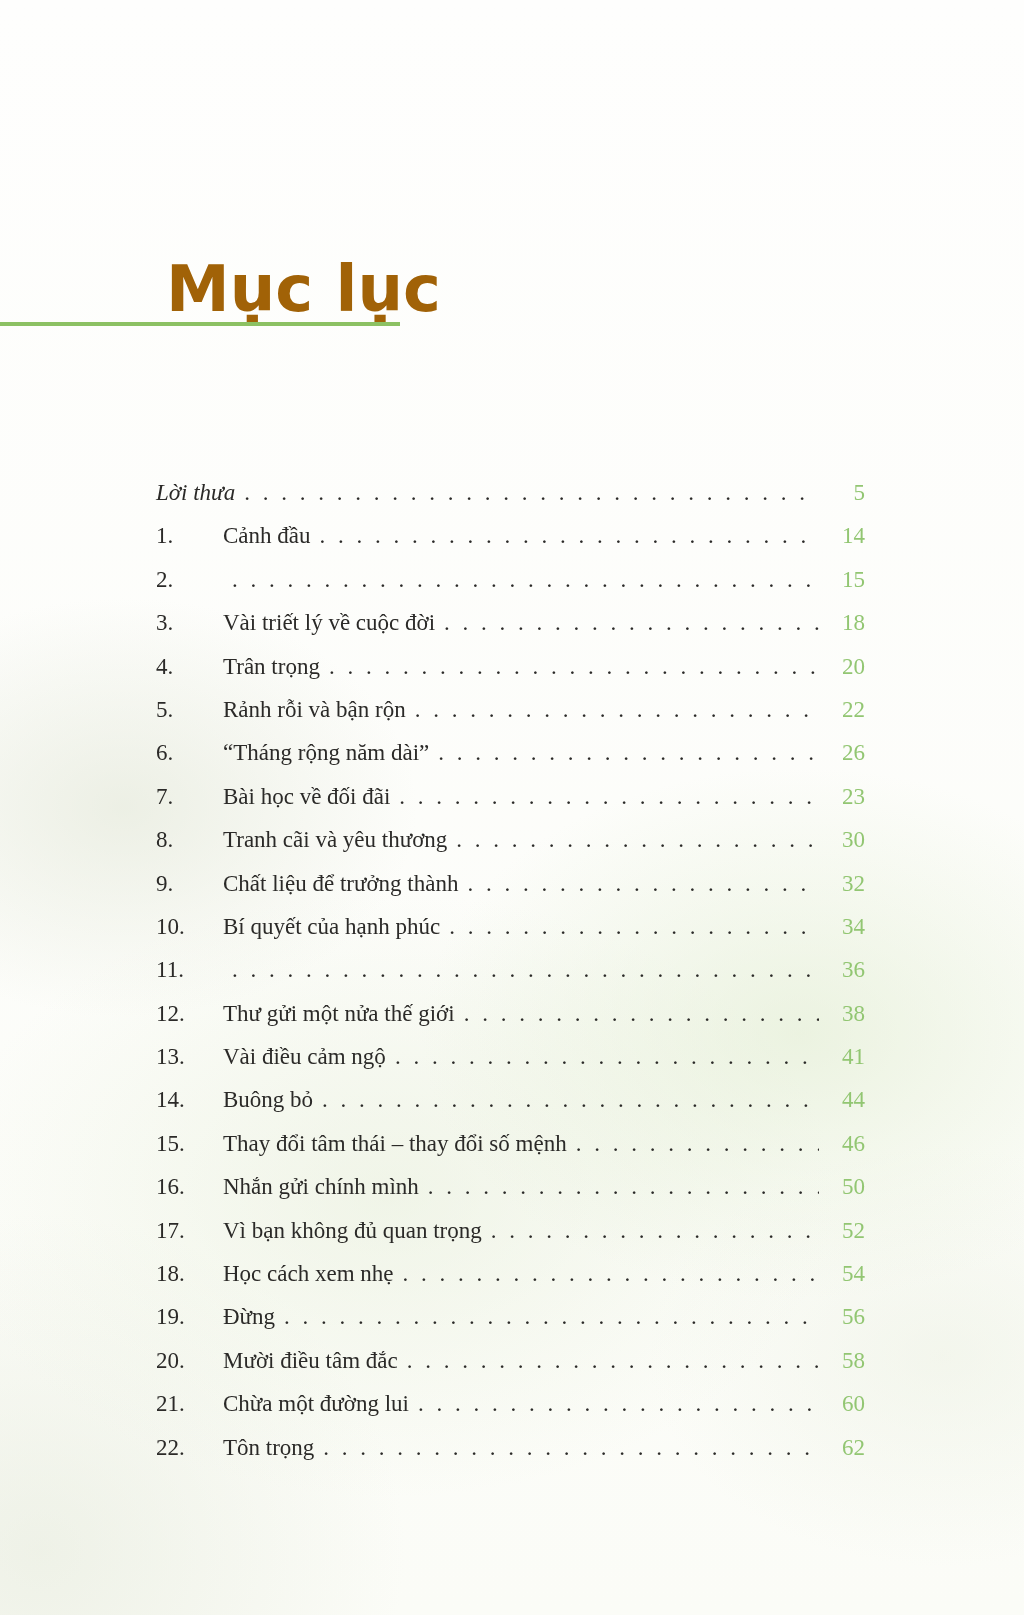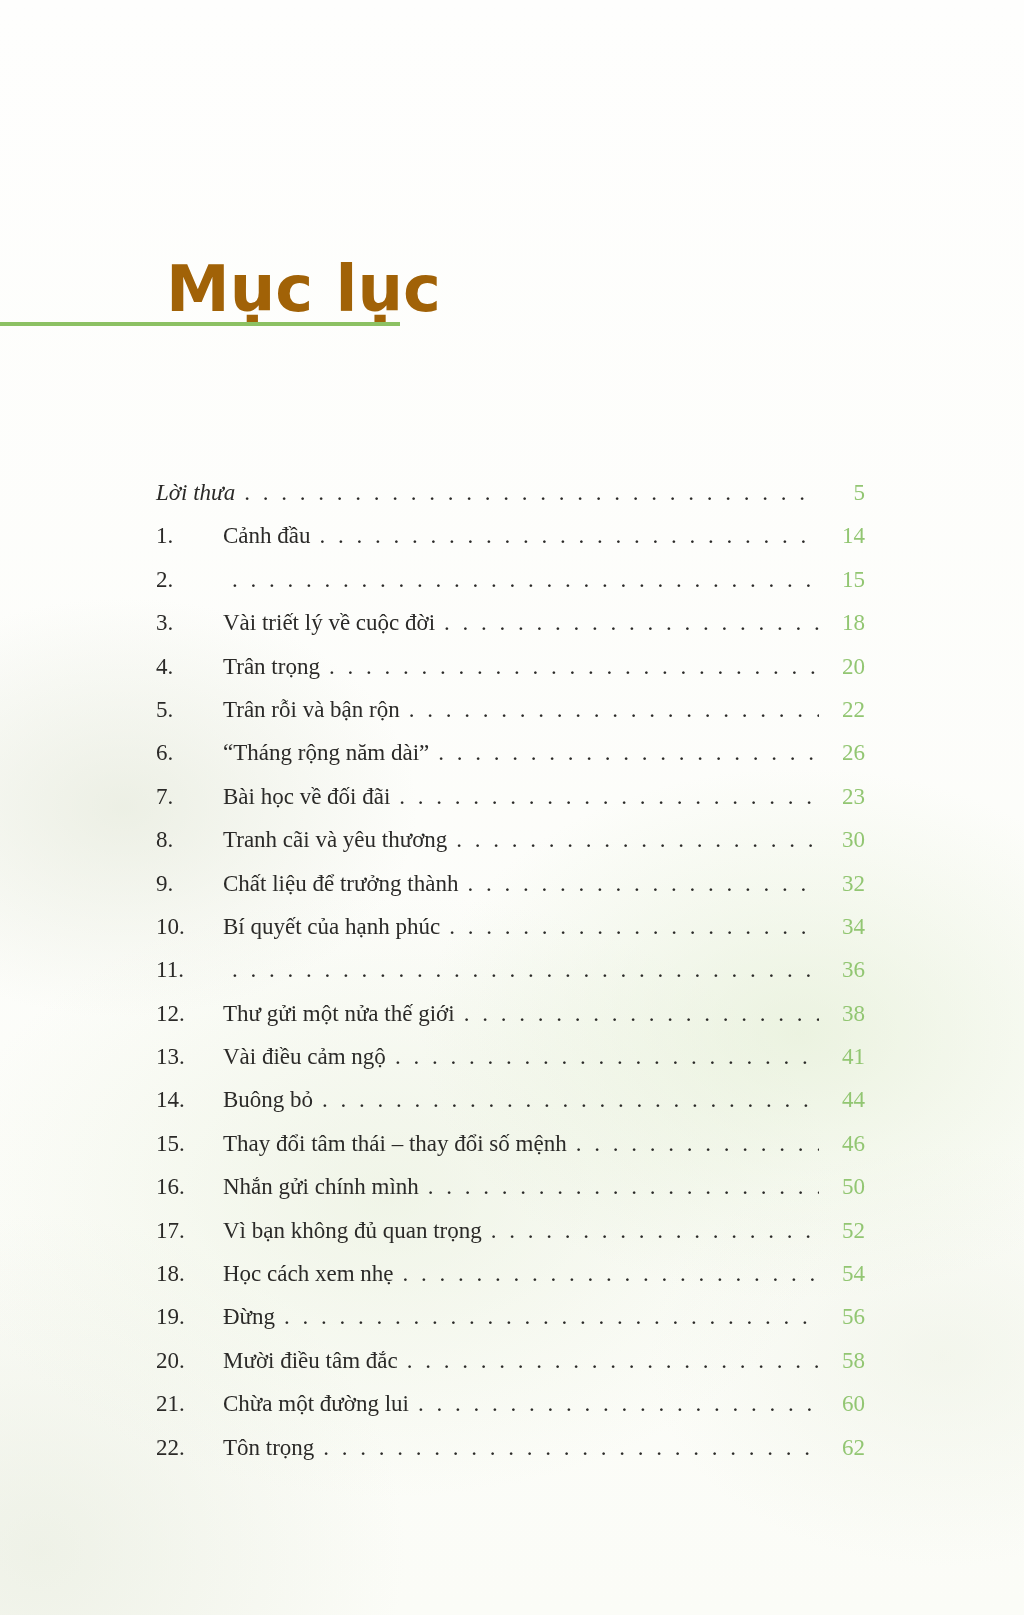--- a/index.html
+++ b/index.html
@@ -122,21 +122,21 @@
         <span class="toc-page">18</span>
       </li>
       <li class="toc-row">
         <span class="toc-num">4.</span>
         <span class="toc-title">Trân trọng</span>
         <span class="toc-leader" aria-hidden="true">. . . . . . . . . . . . . . . . . . . . . . . . . . . . . . . . . . . . . . . . . . . . . . . . . . . . . . . . . . . .</span>
         <span class="toc-page">20</span>
       </li>
       <li class="toc-row">
         <span class="toc-num">5.</span>
-        <span class="toc-title">Trân rỗi và bận rộn</span>
+        <span class="toc-title">Rảnh rỗi và bận rộn</span>
         <span class="toc-leader" aria-hidden="true">. . . . . . . . . . . . . . . . . . . . . . . . . . . . . . . . . . . . . . . . . . . . . . . . . . . . . . . . . . . .</span>
         <span class="toc-page">22</span>
       </li>
       <li class="toc-row">
         <span class="toc-num">6.</span>
         <span class="toc-title">“Tháng rộng năm dài”</span>
         <span class="toc-leader" aria-hidden="true">. . . . . . . . . . . . . . . . . . . . . . . . . . . . . . . . . . . . . . . . . . . . . . . . . . . . . . . . . . . .</span>
         <span class="toc-page">26</span>
       </li>
       <li class="toc-row">

